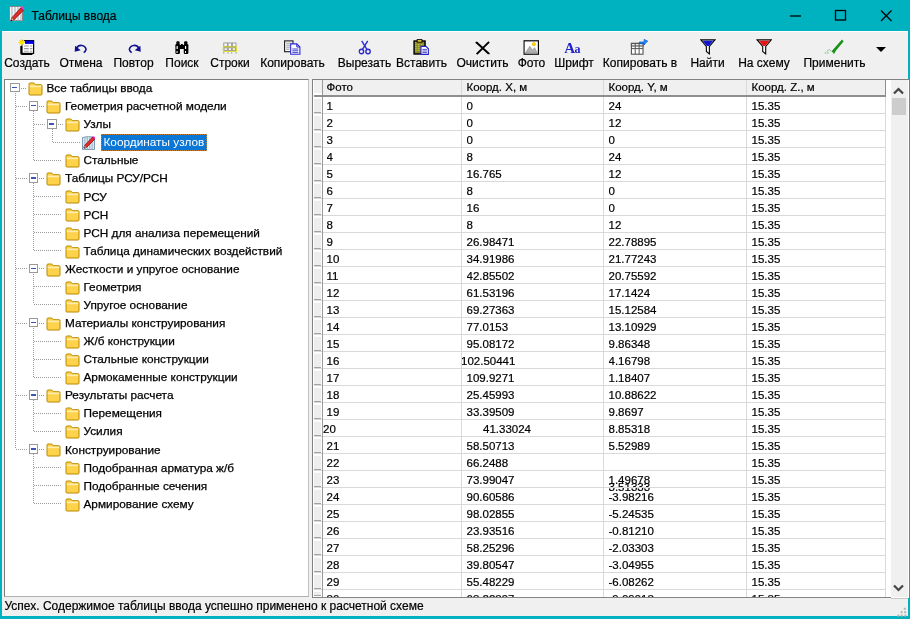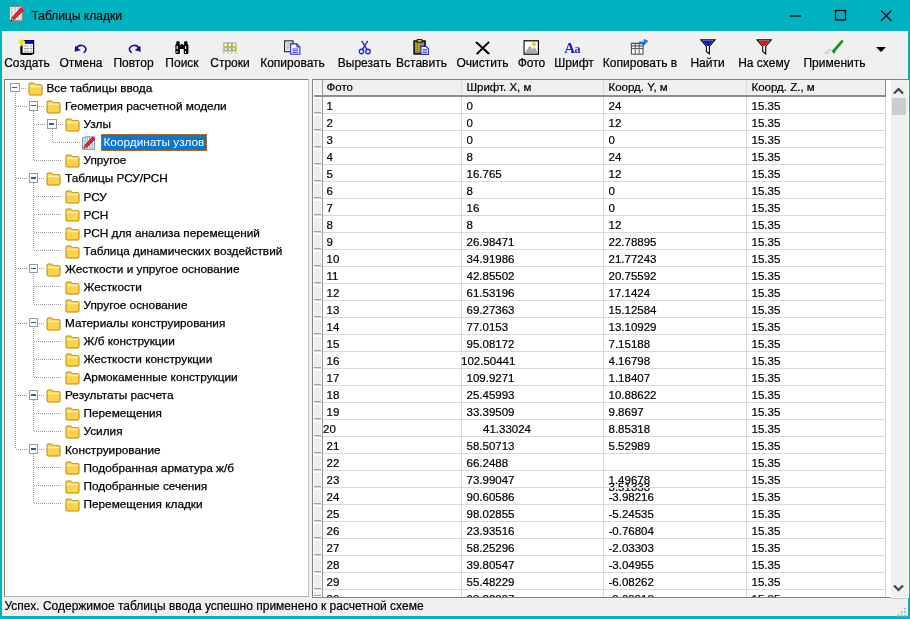--- a/index.html
+++ b/index.html
@@ -28,21 +28,21 @@
         <line x1="6" y1="1" x2="6" y2="14.6"></line>
         <line x1="9" y1="1" x2="9" y2="14.6"></line>
         <line x1="12" y1="1" x2="12" y2="14.6"></line>
       </g>
 <circle cx="12.6" cy="3" r="1.9" fill="#ff2ad4"></circle>
 <path d="M11.6 2 L14.2 4.6 L4.8 14 L1.9 14.9 L2.7 11.9 Z" fill="#e12a2a" stroke="#7c0c0c" stroke-width="0.7"></path>
 <path d="M2.7 11.9 L4.8 14 L1.9 14.9 Z" fill="#f4d2ac" stroke="#555" stroke-width="0.4"></path>
 <path d="M1.9 14.9 L3.2 14.5 L2.3 13.6 Z" fill="#000"></path>
 </svg>
 </div>
-<div class="abs" style="left:31.5px;top:8.5px;font-size:12px;color:#000;-webkit-text-stroke:0.2px #000">Таблицы кладки</div>
+<div class="abs" style="left:31.5px;top:8.5px;font-size:12px;color:#000;-webkit-text-stroke:0.2px #000">Таблицы ввода</div>
 <svg class="abs" style="left:788px;top:9px" width="110" height="13" viewBox="0 0 110 13">
 <line x1="2" y1="7" x2="13" y2="7" stroke="#000" stroke-width="1.3"></line>
 <rect x="47.5" y="1.5" width="10" height="9.5" fill="none" stroke="#000" stroke-width="1.3"></rect>
 <line x1="93" y1="1.5" x2="103.5" y2="12" stroke="#000" stroke-width="1.3"></line>
 <line x1="103.5" y1="1.5" x2="93" y2="12" stroke="#000" stroke-width="1.3"></line>
 </svg>
 
 <div class="abs" style="left:2px;top:30.5px;width:906px;height:585.5px;background:#f0f0f0">
 <div class="abs" style="left:0;top:0;width:906px;height:1px;background:#fff"></div>
 </div>
@@ -292,21 +292,21 @@
 <path d="M12.4 2.2 L14.6 4.4 L6.5 12.5 L3.9 13.1 L4.5 10.5 Z" fill="#e12a2a" stroke="#7c0c0c" stroke-width="0.7"></path>
 <path d="M4.5 10.5 L6.5 12.5 L3.9 13.1 Z" fill="#f4d2ac" stroke="#555" stroke-width="0.4"></path>
 <path d="M3.9 13.1 L5 12.85 L4.15 12 Z" fill="#000"></path>
 </svg>
 <div class="abs selrow" style="left:100.5px;top:134.01px;height:17px;line-height:15.6px">Координаты узлов</div>
 <div class="abs hdots" style="left:34.2px;top:159.915px;width:28.299999999999997px"></div>
 <svg class="abs" style="left:64.5px;top:154.28px" width="15" height="14" viewBox="0 0 15 14">
 <path d="M1 3.5 L1 2 Q1 1 2 1 L5.5 1 Q6.3 1 6.7 1.8 L7.3 2.7 L13 2.7 Q14 2.7 14 3.7 L14 12 Q14 13 13 13 L2 13 Q1 13 1 12 Z" fill="#ffd24b" stroke="#b98a00" stroke-width="1"></path>
 <path d="M1.8 4.4 L13.2 4.4" stroke="#ffeeb0" stroke-width="1.6" fill="none"></path>
 </svg>
-<div class="abs tlabel" style="left:83.5px;top:151.38px;height:18.07px;line-height:18.07px">Упругое</div>
+<div class="abs tlabel" style="left:83.5px;top:151.38px;height:18.07px;line-height:18.07px">Стальные</div>
 <div class="abs hdots" style="left:15.7px;top:177.98499999999999px;width:12.3px"></div>
 <div class="abs ebox" style="left:28.5px;top:173.285px"></div>
 <div class="abs eminus" style="left:30.6px;top:177.385px"></div>
 <div class="abs hdots" style="left:39.0px;top:177.98499999999999px;width:6.0px"></div>
 <svg class="abs" style="left:46.0px;top:172.35px" width="15" height="14" viewBox="0 0 15 14">
 <path d="M1 3.5 L1 2 Q1 1 2 1 L5.5 1 Q6.3 1 6.7 1.8 L7.3 2.7 L13 2.7 Q14 2.7 14 3.7 L14 12 Q14 13 13 13 L2 13 Q1 13 1 12 Z" fill="#ffd24b" stroke="#b98a00" stroke-width="1"></path>
 <path d="M1.8 4.4 L13.2 4.4" stroke="#ffeeb0" stroke-width="1.6" fill="none"></path>
 </svg>
 <div class="abs tlabel" style="left:65.0px;top:169.45px;height:18.07px;line-height:18.07px">Таблицы РСУ/РСН</div>
 <div class="abs hdots" style="left:34.2px;top:196.05499999999998px;width:28.299999999999997px"></div>
@@ -340,21 +340,21 @@
 <svg class="abs" style="left:46.0px;top:262.69999999999993px" width="15" height="14" viewBox="0 0 15 14">
 <path d="M1 3.5 L1 2 Q1 1 2 1 L5.5 1 Q6.3 1 6.7 1.8 L7.3 2.7 L13 2.7 Q14 2.7 14 3.7 L14 12 Q14 13 13 13 L2 13 Q1 13 1 12 Z" fill="#ffd24b" stroke="#b98a00" stroke-width="1"></path>
 <path d="M1.8 4.4 L13.2 4.4" stroke="#ffeeb0" stroke-width="1.6" fill="none"></path>
 </svg>
 <div class="abs tlabel" style="left:65.0px;top:259.79999999999995px;height:18.07px;line-height:18.07px">Жесткости и упругое основание</div>
 <div class="abs hdots" style="left:34.2px;top:286.40500000000003px;width:28.299999999999997px"></div>
 <svg class="abs" style="left:64.5px;top:280.77px" width="15" height="14" viewBox="0 0 15 14">
 <path d="M1 3.5 L1 2 Q1 1 2 1 L5.5 1 Q6.3 1 6.7 1.8 L7.3 2.7 L13 2.7 Q14 2.7 14 3.7 L14 12 Q14 13 13 13 L2 13 Q1 13 1 12 Z" fill="#ffd24b" stroke="#b98a00" stroke-width="1"></path>
 <path d="M1.8 4.4 L13.2 4.4" stroke="#ffeeb0" stroke-width="1.6" fill="none"></path>
 </svg>
-<div class="abs tlabel" style="left:83.5px;top:277.87px;height:18.07px;line-height:18.07px">Жесткости</div>
+<div class="abs tlabel" style="left:83.5px;top:277.87px;height:18.07px;line-height:18.07px">Геометрия</div>
 <div class="abs hdots" style="left:34.2px;top:304.475px;width:28.299999999999997px"></div>
 <svg class="abs" style="left:64.5px;top:298.84px" width="15" height="14" viewBox="0 0 15 14">
 <path d="M1 3.5 L1 2 Q1 1 2 1 L5.5 1 Q6.3 1 6.7 1.8 L7.3 2.7 L13 2.7 Q14 2.7 14 3.7 L14 12 Q14 13 13 13 L2 13 Q1 13 1 12 Z" fill="#ffd24b" stroke="#b98a00" stroke-width="1"></path>
 <path d="M1.8 4.4 L13.2 4.4" stroke="#ffeeb0" stroke-width="1.6" fill="none"></path>
 </svg>
 <div class="abs tlabel" style="left:83.5px;top:295.94px;height:18.07px;line-height:18.07px">Упругое основание</div>
 <div class="abs hdots" style="left:15.7px;top:322.545px;width:12.3px"></div>
 <div class="abs ebox" style="left:28.5px;top:317.845px"></div>
 <div class="abs eminus" style="left:30.6px;top:321.94500000000005px"></div>
 <div class="abs hdots" style="left:39.0px;top:322.545px;width:6.0px"></div>
@@ -367,21 +367,21 @@
 <svg class="abs" style="left:64.5px;top:334.98px" width="15" height="14" viewBox="0 0 15 14">
 <path d="M1 3.5 L1 2 Q1 1 2 1 L5.5 1 Q6.3 1 6.7 1.8 L7.3 2.7 L13 2.7 Q14 2.7 14 3.7 L14 12 Q14 13 13 13 L2 13 Q1 13 1 12 Z" fill="#ffd24b" stroke="#b98a00" stroke-width="1"></path>
 <path d="M1.8 4.4 L13.2 4.4" stroke="#ffeeb0" stroke-width="1.6" fill="none"></path>
 </svg>
 <div class="abs tlabel" style="left:83.5px;top:332.08000000000004px;height:18.07px;line-height:18.07px">Ж/б конструкции</div>
 <div class="abs hdots" style="left:34.2px;top:358.685px;width:28.299999999999997px"></div>
 <svg class="abs" style="left:64.5px;top:353.04999999999995px" width="15" height="14" viewBox="0 0 15 14">
 <path d="M1 3.5 L1 2 Q1 1 2 1 L5.5 1 Q6.3 1 6.7 1.8 L7.3 2.7 L13 2.7 Q14 2.7 14 3.7 L14 12 Q14 13 13 13 L2 13 Q1 13 1 12 Z" fill="#ffd24b" stroke="#b98a00" stroke-width="1"></path>
 <path d="M1.8 4.4 L13.2 4.4" stroke="#ffeeb0" stroke-width="1.6" fill="none"></path>
 </svg>
-<div class="abs tlabel" style="left:83.5px;top:350.15px;height:18.07px;line-height:18.07px">Жесткости конструкции</div>
+<div class="abs tlabel" style="left:83.5px;top:350.15px;height:18.07px;line-height:18.07px">Стальные конструкции</div>
 <div class="abs hdots" style="left:34.2px;top:376.75500000000005px;width:28.299999999999997px"></div>
 <svg class="abs" style="left:64.5px;top:371.12px" width="15" height="14" viewBox="0 0 15 14">
 <path d="M1 3.5 L1 2 Q1 1 2 1 L5.5 1 Q6.3 1 6.7 1.8 L7.3 2.7 L13 2.7 Q14 2.7 14 3.7 L14 12 Q14 13 13 13 L2 13 Q1 13 1 12 Z" fill="#ffd24b" stroke="#b98a00" stroke-width="1"></path>
 <path d="M1.8 4.4 L13.2 4.4" stroke="#ffeeb0" stroke-width="1.6" fill="none"></path>
 </svg>
 <div class="abs tlabel" style="left:83.5px;top:368.22px;height:18.07px;line-height:18.07px">Армокаменные конструкции</div>
 <div class="abs hdots" style="left:15.7px;top:394.825px;width:12.3px"></div>
 <div class="abs ebox" style="left:28.5px;top:390.125px"></div>
 <div class="abs eminus" style="left:30.6px;top:394.225px"></div>
 <div class="abs hdots" style="left:39.0px;top:394.825px;width:6.0px"></div>
@@ -421,34 +421,34 @@
 <svg class="abs" style="left:64.5px;top:479.53999999999996px" width="15" height="14" viewBox="0 0 15 14">
 <path d="M1 3.5 L1 2 Q1 1 2 1 L5.5 1 Q6.3 1 6.7 1.8 L7.3 2.7 L13 2.7 Q14 2.7 14 3.7 L14 12 Q14 13 13 13 L2 13 Q1 13 1 12 Z" fill="#ffd24b" stroke="#b98a00" stroke-width="1"></path>
 <path d="M1.8 4.4 L13.2 4.4" stroke="#ffeeb0" stroke-width="1.6" fill="none"></path>
 </svg>
 <div class="abs tlabel" style="left:83.5px;top:476.64px;height:18.07px;line-height:18.07px">Подобранные сечения</div>
 <div class="abs hdots" style="left:34.2px;top:503.24500000000006px;width:28.299999999999997px"></div>
 <svg class="abs" style="left:64.5px;top:497.61px" width="15" height="14" viewBox="0 0 15 14">
 <path d="M1 3.5 L1 2 Q1 1 2 1 L5.5 1 Q6.3 1 6.7 1.8 L7.3 2.7 L13 2.7 Q14 2.7 14 3.7 L14 12 Q14 13 13 13 L2 13 Q1 13 1 12 Z" fill="#ffd24b" stroke="#b98a00" stroke-width="1"></path>
 <path d="M1.8 4.4 L13.2 4.4" stroke="#ffeeb0" stroke-width="1.6" fill="none"></path>
 </svg>
-<div class="abs tlabel" style="left:83.5px;top:494.71000000000004px;height:18.07px;line-height:18.07px">Перемещения кладки</div>
+<div class="abs tlabel" style="left:83.5px;top:494.71000000000004px;height:18.07px;line-height:18.07px">Армирование схему</div>
 <div class="abs vdots" style="left:14.7px;top:92.835px;height:356.20000000000005px"></div>
 <div class="abs vdots" style="left:33.2px;top:110.90499999999999px;height:49.010000000000005px"></div>
 <div class="abs vdots" style="left:33.2px;top:183.18499999999997px;height:67.08000000000001px"></div>
 <div class="abs vdots" style="left:33.2px;top:273.53499999999997px;height:30.940000000000055px"></div>
 <div class="abs vdots" style="left:33.2px;top:327.745px;height:49.01000000000005px"></div>
 <div class="abs vdots" style="left:33.2px;top:400.025px;height:30.939999999999998px"></div>
 <div class="abs vdots" style="left:33.2px;top:454.235px;height:49.01000000000005px"></div>
 <div class="abs vdots" style="left:51.7px;top:128.975px;height:12.870000000000005px"></div>
 
 <div class="abs" style="left:312px;top:78.5px;width:596.5px;height:519px;background:#fff;border-top:1.5px solid #828282;border-left:1.5px solid #828282"></div>
 <div class="abs" style="left:891.4px;top:80.4px;width:16.8px;height:517px;background:#f0f0f0"></div>
 <div class="abs th" style="left:322px;top:80.2px;width:140px;height:14.6px;line-height:15.8px">Фото</div>
-<div class="abs th" style="left:462px;top:80.2px;width:142px;height:14.6px;line-height:15.8px">Шрифт. X, м</div>
+<div class="abs th" style="left:462px;top:80.2px;width:142px;height:14.6px;line-height:15.8px">Коорд. X, м</div>
 <div class="abs th" style="left:604px;top:80.2px;width:143px;height:14.6px;line-height:15.8px">Коорд. Y, м</div>
 <div class="abs th" style="left:747px;top:80.2px;width:138.5px;height:14.6px;line-height:15.8px">Коорд. Z., м</div>
 <div class="abs" style="left:314px;top:80.2px;width:8px;height:13.3px;background:#f0f0f0"></div>
 <div class="abs rowhdr" style="left:314px;top:98.0px;width:7px;height:14.8px"></div>
 <div class="abs td" style="left:326.5px;top:97.0px;width:135px;height:17.0px;line-height:17.0px;padding-top:0.8px">1</div>
 <div class="abs td" style="left:466.5px;top:97.0px;width:137px;height:17.0px;line-height:17.0px;padding-top:0.8px">0</div>
 <div class="abs td" style="left:608.5px;top:97.0px;width:138px;height:17.0px;line-height:17.0px;padding-top:0.8px">24</div>
 <div class="abs td" style="left:751.5px;top:97.0px;width:133.5px;height:17.0px;line-height:17.0px;padding-top:0.8px">15.35</div>
 <div class="abs" style="left:314px;top:113.4px;width:571.5px;height:1px;background:#d9d9d9"></div>
 <div class="abs rowhdr" style="left:314px;top:115.0px;width:7px;height:14.8px"></div>
@@ -525,21 +525,21 @@
 <div class="abs" style="left:314px;top:317.4px;width:571.5px;height:1px;background:#d9d9d9"></div>
 <div class="abs rowhdr" style="left:314px;top:319.0px;width:7px;height:14.8px"></div>
 <div class="abs td" style="left:326.5px;top:318.0px;width:135px;height:17.0px;line-height:17.0px;padding-top:0.8px">14</div>
 <div class="abs td" style="left:466.5px;top:318.0px;width:137px;height:17.0px;line-height:17.0px;padding-top:0.8px">77.0153</div>
 <div class="abs td" style="left:608.5px;top:318.0px;width:138px;height:17.0px;line-height:17.0px;padding-top:0.8px">13.10929</div>
 <div class="abs td" style="left:751.5px;top:318.0px;width:133.5px;height:17.0px;line-height:17.0px;padding-top:0.8px">15.35</div>
 <div class="abs" style="left:314px;top:334.4px;width:571.5px;height:1px;background:#d9d9d9"></div>
 <div class="abs rowhdr" style="left:314px;top:336.0px;width:7px;height:14.8px"></div>
 <div class="abs td" style="left:326.5px;top:335.0px;width:135px;height:17.0px;line-height:17.0px;padding-top:0.8px">15</div>
 <div class="abs td" style="left:466.5px;top:335.0px;width:137px;height:17.0px;line-height:17.0px;padding-top:0.8px">95.08172</div>
-<div class="abs td" style="left:608.5px;top:335.0px;width:138px;height:17.0px;line-height:17.0px;padding-top:0.8px">7.15188</div>
+<div class="abs td" style="left:608.5px;top:335.0px;width:138px;height:17.0px;line-height:17.0px;padding-top:0.8px">9.86348</div>
 <div class="abs td" style="left:751.5px;top:335.0px;width:133.5px;height:17.0px;line-height:17.0px;padding-top:0.8px">15.35</div>
 <div class="abs" style="left:314px;top:351.4px;width:571.5px;height:1px;background:#d9d9d9"></div>
 <div class="abs rowhdr" style="left:314px;top:353.0px;width:7px;height:14.8px"></div>
 <div class="abs td" style="left:326.5px;top:352.0px;width:135px;height:17.0px;line-height:17.0px;padding-top:0.8px">16</div>
 <div class="abs td" style="left:461px;top:352.0px;width:137px;height:17.0px;line-height:17.0px;padding-top:0.8px">102.50441</div>
 <div class="abs td" style="left:608.5px;top:352.0px;width:138px;height:17.0px;line-height:17.0px;padding-top:0.8px">4.16798</div>
 <div class="abs td" style="left:751.5px;top:352.0px;width:133.5px;height:17.0px;line-height:17.0px;padding-top:0.8px">15.35</div>
 <div class="abs" style="left:314px;top:368.4px;width:571.5px;height:1px;background:#d9d9d9"></div>
 <div class="abs rowhdr" style="left:314px;top:370.0px;width:7px;height:14.8px"></div>
 <div class="abs td" style="left:326.5px;top:369.0px;width:135px;height:17.0px;line-height:17.0px;padding-top:0.8px">17</div>
@@ -591,21 +591,21 @@
 <div class="abs" style="left:314px;top:504.4px;width:571.5px;height:1px;background:#d9d9d9"></div>
 <div class="abs rowhdr" style="left:314px;top:506.0px;width:7px;height:14.8px"></div>
 <div class="abs td" style="left:326.5px;top:505.0px;width:135px;height:17.0px;line-height:17.0px;padding-top:0.8px">25</div>
 <div class="abs td" style="left:466.5px;top:505.0px;width:137px;height:17.0px;line-height:17.0px;padding-top:0.8px">98.02855</div>
 <div class="abs td" style="left:608.5px;top:505.0px;width:138px;height:17.0px;line-height:17.0px;padding-top:0.8px">-5.24535</div>
 <div class="abs td" style="left:751.5px;top:505.0px;width:133.5px;height:17.0px;line-height:17.0px;padding-top:0.8px">15.35</div>
 <div class="abs" style="left:314px;top:521.4px;width:571.5px;height:1px;background:#d9d9d9"></div>
 <div class="abs rowhdr" style="left:314px;top:523.0px;width:7px;height:14.8px"></div>
 <div class="abs td" style="left:326.5px;top:522.0px;width:135px;height:17.0px;line-height:17.0px;padding-top:0.8px">26</div>
 <div class="abs td" style="left:466.5px;top:522.0px;width:137px;height:17.0px;line-height:17.0px;padding-top:0.8px">23.93516</div>
-<div class="abs td" style="left:608.5px;top:522.0px;width:138px;height:17.0px;line-height:17.0px;padding-top:0.8px">-0.76804</div>
+<div class="abs td" style="left:608.5px;top:522.0px;width:138px;height:17.0px;line-height:17.0px;padding-top:0.8px">-0.81210</div>
 <div class="abs td" style="left:751.5px;top:522.0px;width:133.5px;height:17.0px;line-height:17.0px;padding-top:0.8px">15.35</div>
 <div class="abs" style="left:314px;top:538.4px;width:571.5px;height:1px;background:#d9d9d9"></div>
 <div class="abs rowhdr" style="left:314px;top:540.0px;width:7px;height:14.8px"></div>
 <div class="abs td" style="left:326.5px;top:539.0px;width:135px;height:17.0px;line-height:17.0px;padding-top:0.8px">27</div>
 <div class="abs td" style="left:466.5px;top:539.0px;width:137px;height:17.0px;line-height:17.0px;padding-top:0.8px">58.25296</div>
 <div class="abs td" style="left:608.5px;top:539.0px;width:138px;height:17.0px;line-height:17.0px;padding-top:0.8px">-2.03303</div>
 <div class="abs td" style="left:751.5px;top:539.0px;width:133.5px;height:17.0px;line-height:17.0px;padding-top:0.8px">15.35</div>
 <div class="abs" style="left:314px;top:555.4px;width:571.5px;height:1px;background:#d9d9d9"></div>
 <div class="abs rowhdr" style="left:314px;top:557.0px;width:7px;height:14.8px"></div>
 <div class="abs td" style="left:326.5px;top:556.0px;width:135px;height:17.0px;line-height:17.0px;padding-top:0.8px">28</div>

